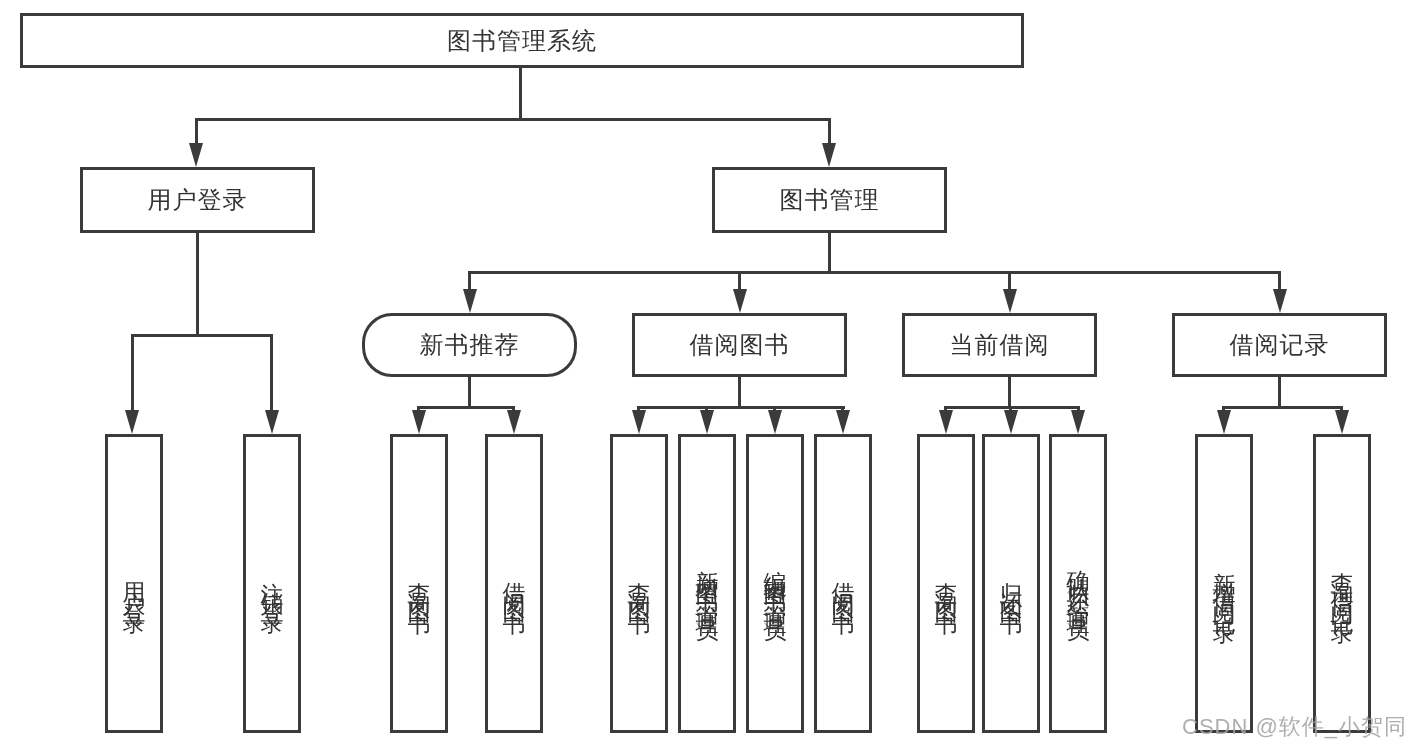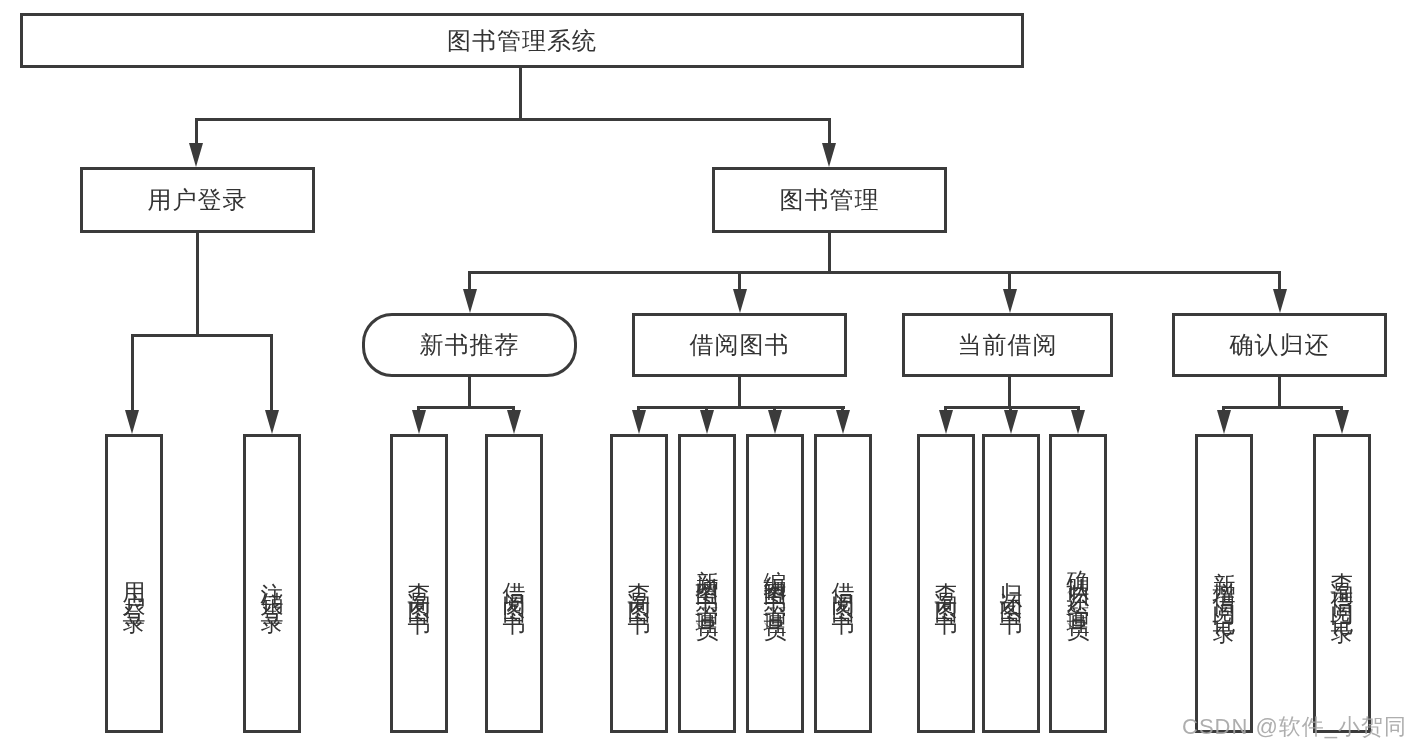--- a/index.html
+++ b/index.html
@@ -99,25 +99,25 @@
   <div class="arrow" style="left:1003px;top:289px;"></div>
   <div class="vline" style="left:1278px;top:271px;height:20px;"></div>
   <div class="arrow" style="left:1273px;top:289px;"></div>
 
   <div class="box" style="left:362px;top:313px;width:215px;height:64px;border-radius:30px;">
     <span class="h-label">新书推荐</span>
   </div>
   <div class="box" style="left:632px;top:313px;width:215px;height:64px;">
     <span class="h-label">借阅图书</span>
   </div>
-  <div class="box" style="left:902px;top:313px;width:211px;height:64px;">
+  <div class="box" style="left:902px;top:313px;width:195px;height:64px;">
     <span class="h-label">当前借阅</span>
   </div>
   <div class="box" style="left:1172px;top:313px;width:215px;height:64px;">
-    <span class="h-label">确认归还</span>
+    <span class="h-label">借阅记录</span>
   </div>
 
   <div class="vline" style="left:468px;top:377px;height:29px;"></div>
   <div class="hline" style="left:417px;top:406px;width:98px;"></div>
   <div class="vline" style="left:417px;top:406px;height:8px;"></div>
   <div class="arrow" style="left:412px;top:410px;"></div>
   <div class="vline" style="left:512px;top:406px;height:8px;"></div>
   <div class="arrow" style="left:507px;top:410px;"></div>
 
   <div class="vline" style="left:738px;top:377px;height:29px;"></div>

